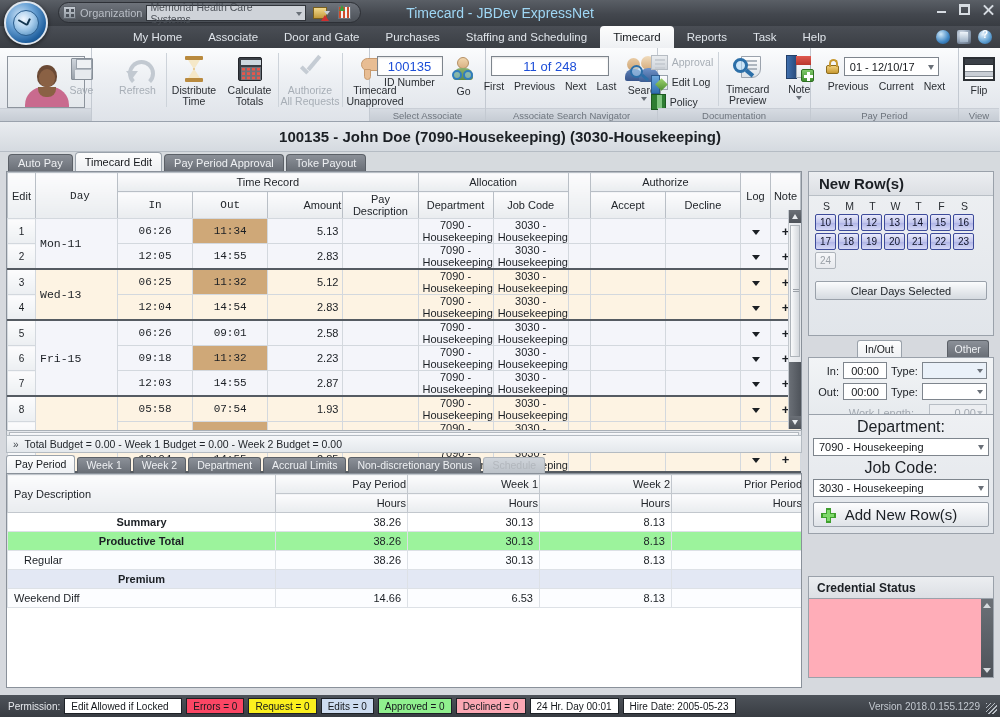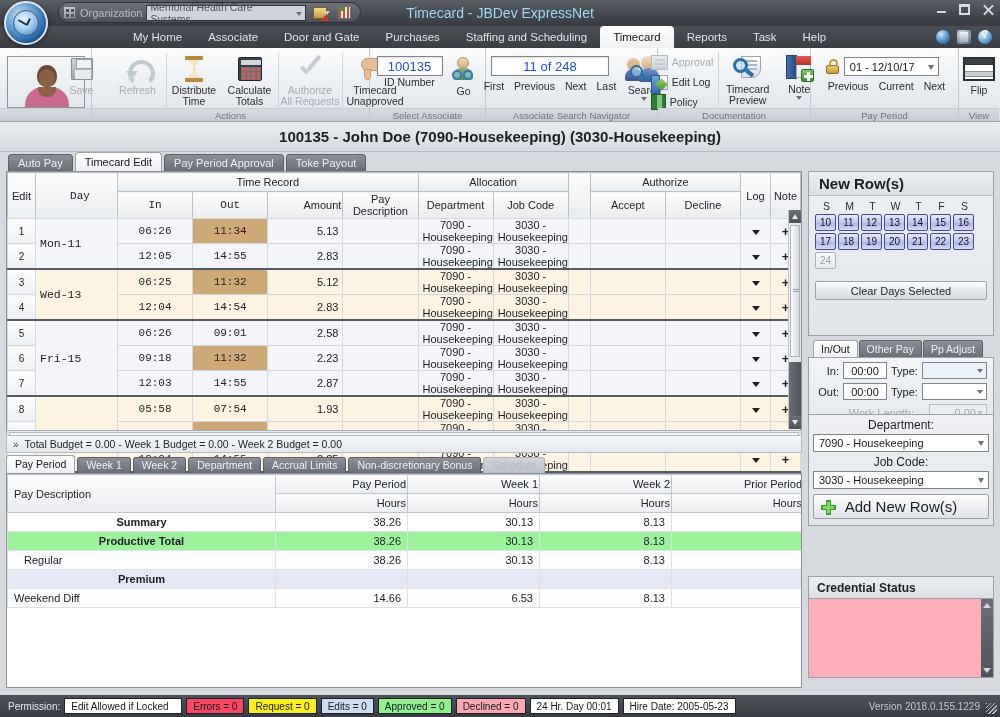--- a/index.html
+++ b/index.html
@@ -356,21 +356,21 @@
   .cbtn{
     margin:6px 6px 0; height:19px;line-height:18px;text-align:center;font-size:11px;color:#1b1f24;
     background:linear-gradient(180deg,#fbfcfd,#d5dae0);border:1px solid #9aa1aa;border-radius:2px;cursor:default;
   }
 
   .iotabs{position:absolute;left:0;top:169px;width:186px;}
   .iotabrow{display:flex;gap:1px;padding-left:5px;}
   .iot{
     height:17px;line-height:16px;padding:0 7px;font-size:10.5px;color:#eef0f3;
     background:linear-gradient(180deg,#8b9098,#6a6f77);border:1px solid #5b6067;border-bottom:none;
-    border-radius:3px 3px 0 0;cursor:default;
+    border-radius:3px 3px 0 0;cursor:default;margin-left:44px;
   }
   .iot.active{background:linear-gradient(180deg,#fdfdfd,#eff1f4);color:#15181c;border-color:#9aa2ab;}
   .iobody{
     background:linear-gradient(180deg,#f2f4f6,#e4e8ec);border:1px solid #9aa1aa;padding:4px 6px 6px;
   }
   .iorow{display:flex;align-items:center;gap:4px;margin-bottom:4px;}
   .iorow .lb{font-size:11px;color:#1b1f24;width:24px;text-align:right;}
   .iotime{
     width:44px;height:17px;background:#fff;border:1px solid #7e858d;
     font-size:11px;display:flex;align-items:center;justify-content:center;color:#15181c;
@@ -384,21 +384,21 @@
   .iotype .car{position:absolute;right:3px;top:6px;border-left:3px solid transparent;border-right:3px solid transparent;border-top:4px solid #6a7078;}
   .wlrow{display:flex;align-items:center;justify-content:flex-end;gap:15px;}
   .wlrow .lb{font-size:11px;color:#a2a8b0;}
   .wlbox{
     width:58px;height:17px;background:#eceef1;border:1px solid #b8bec5;color:#a2a8b0;
     font-size:11px;display:flex;align-items:center;justify-content:flex-end;padding-right:10px;position:relative;
   }
   .wlbox .car{position:absolute;right:3px;top:6px;border-left:3px solid transparent;border-right:3px solid transparent;border-top:4px solid #b8bec5;}
 
   .deptsec{position:absolute;left:0;top:243px;width:186px;}
-  .ctrlabel{text-align:center;font-size:12px;color:#1b1f24;margin:3px 0 2px;}
+  .ctrlabel{text-align:center;font-size:16px;color:#1b1f24;margin:3px 0 2px;}
   .wcombo{
     margin:0 4px;height:18px;background:#fff;border:1px solid #7e858d;
     display:flex;align-items:center;padding-left:5px;font-size:11px;color:#15181c;position:relative;
   }
   .wcombo .car{position:absolute;right:4px;top:6px;border-left:3.5px solid transparent;border-right:3.5px solid transparent;border-top:5px solid #6a7078;}
   .addbtn{
     margin:5px 4px 0;height:25px;display:flex;align-items:center;justify-content:center;gap:8px;
     background:linear-gradient(180deg,#fdfdfe,#dfe3e8);border:1px solid #9aa1aa;border-radius:2px;
     font-size:15px;color:#1b1f24;cursor:default;position:relative;
   }
@@ -557,21 +557,20 @@
               <span class="ic-thumb">
                 <span class="cuff"></span>
                 <span class="hand"></span>
                 <span class="tdown"></span>
               </span>
             </span>
           <span>Timecard</span>
           <span>Unapproved</span>
         </div>
       </div>
-      <div class="gtitle">Actions</div>
     </div>
 
     <div class="rgroup" style="width:116px;">
       <div class="gbody" style="align-items:flex-start;gap:6px;padding-top:6px;">
         <div style="display:flex;flex-direction:column;align-items:center;">
           <div class="fieldbox" style="width:66px;">100135</div>
           <div class="sublabel">ID Number</div>
         </div>
         <div style="display:flex;flex-direction:column;align-items:center;">
           <span class="ic-person">

